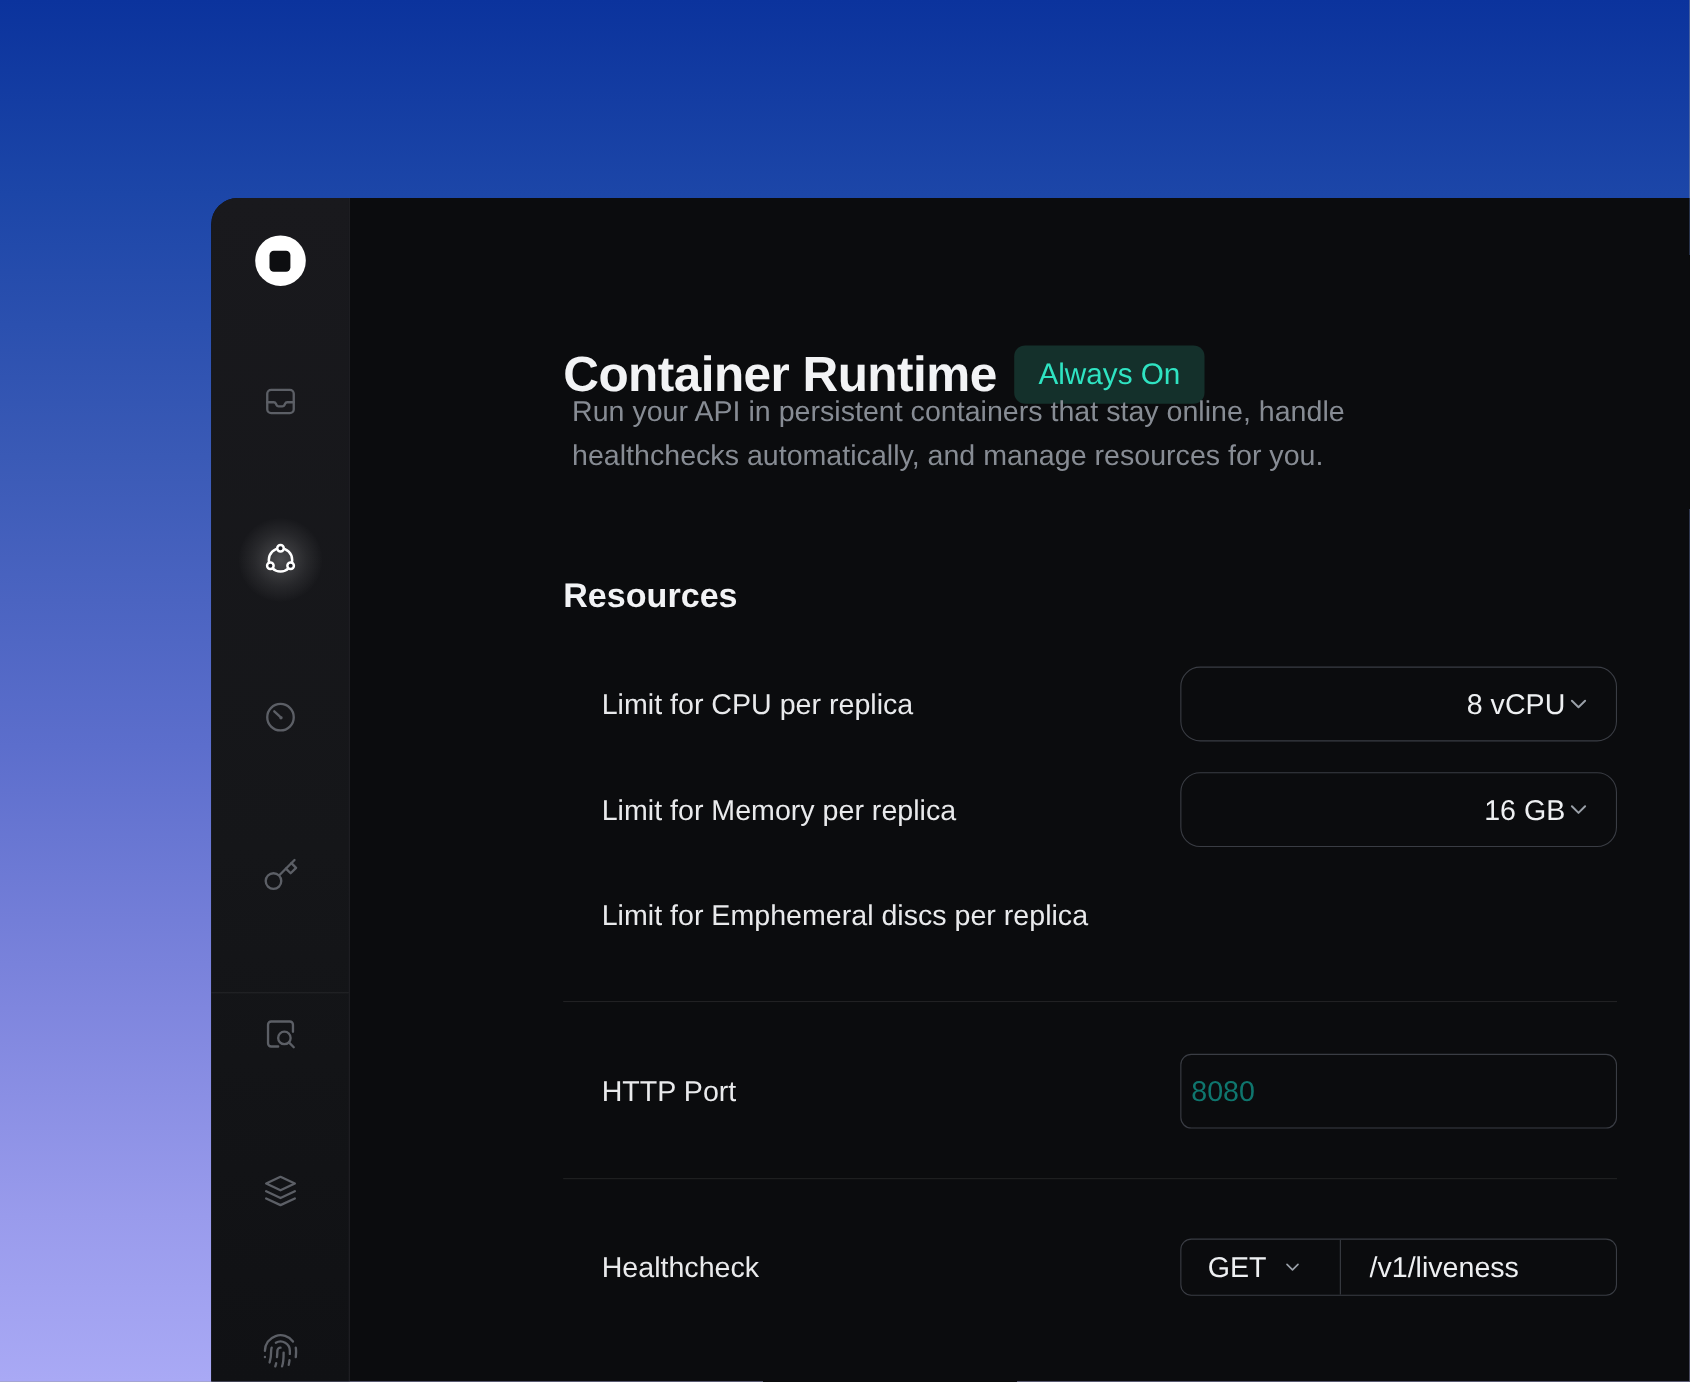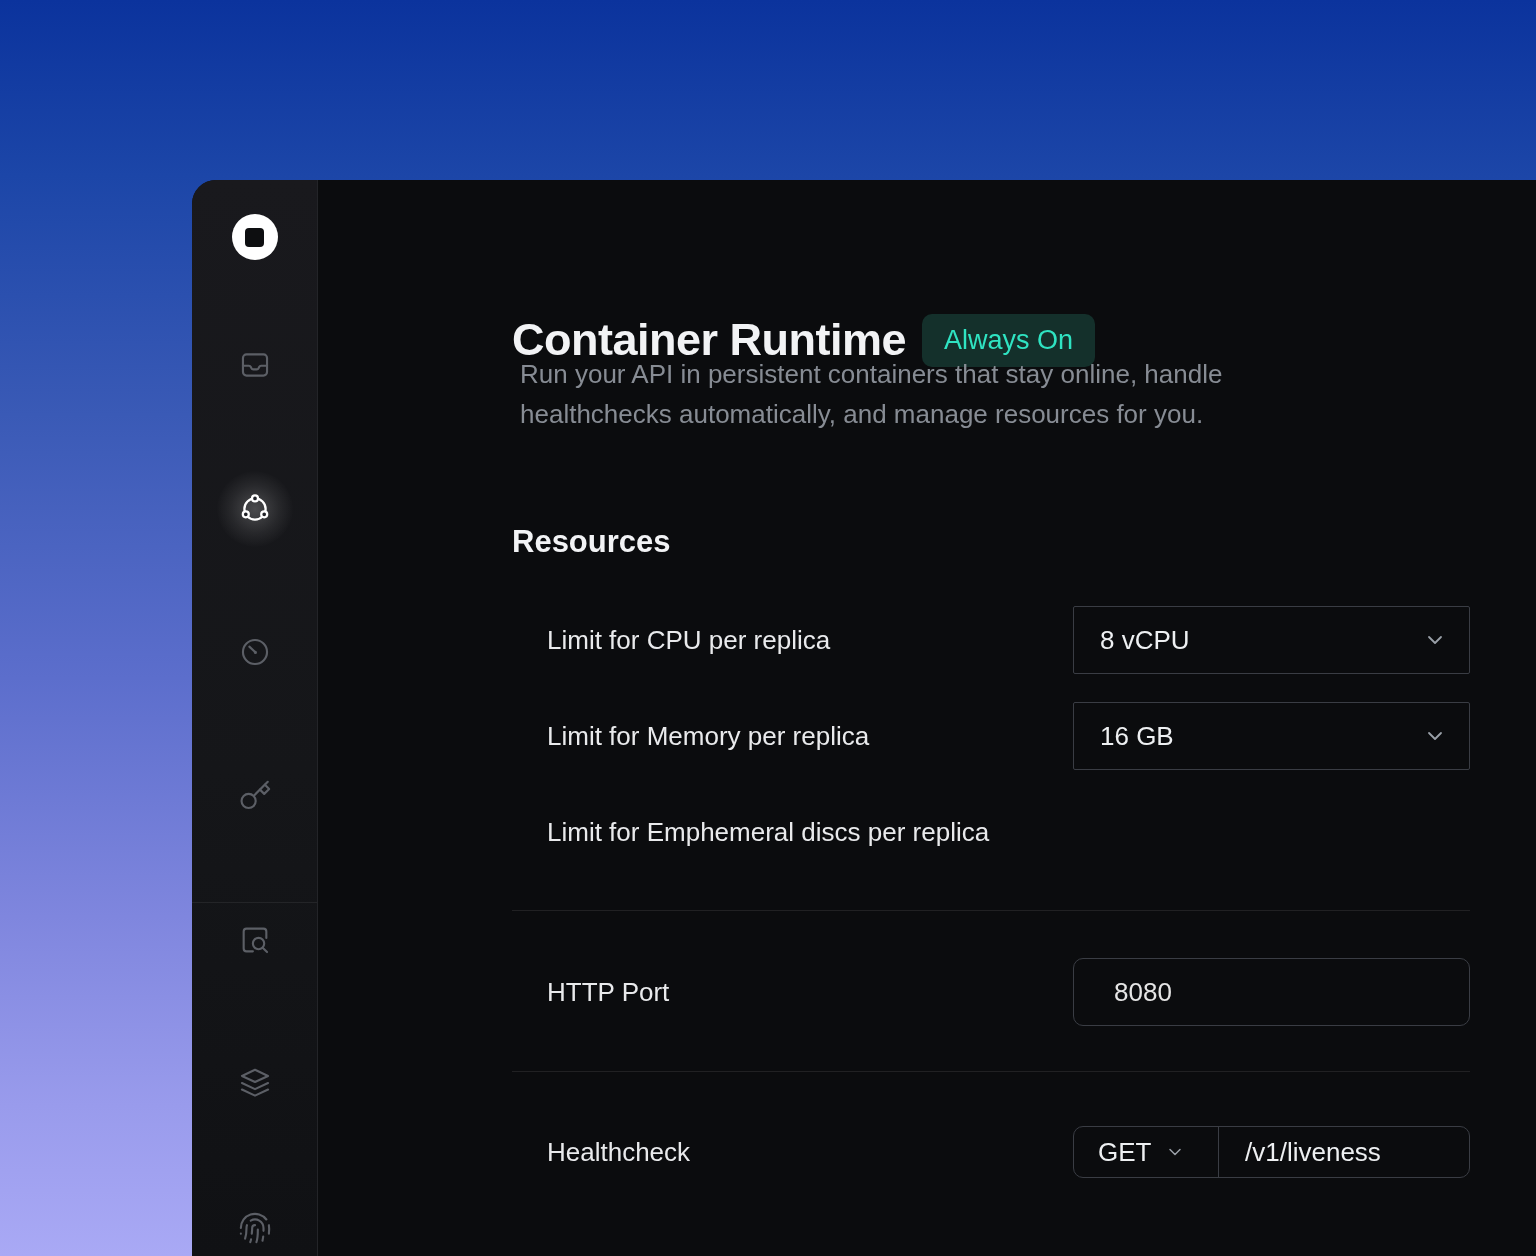--- a/index.html
+++ b/index.html
@@ -93,30 +93,30 @@
   .row-health{top:938px;height:68px;}
   .field-label{font-size:26px;color:#e9eaec;margin-left:35px;}
   .content-divider{
     position:absolute;left:194px;width:958px;height:1px;
     background:rgba(255,255,255,0.09);
   }
   .divider-1{top:730px;}
   .divider-2{top:891px;}
 
   .select{
-    width:397px;height:68px;border:1px solid var(--control-border);border-radius:2px;
-    display:flex;align-items:center;justify-content:space-between;
+    width:397px;height:68px;border:1px solid var(--control-border);border-radius:18px;
+    display:flex;align-items:center;justify-content:flex-end;
     padding:0 22px 0 26px;cursor:pointer;background:transparent;
   }
   .select-value{font-size:26px;color:#eef0f2;}
   .chev{width:24px;height:24px;color:#9aa0a8;flex:0 0 auto;}
 
   .text-input{
     width:397px;height:68px;border:1px solid var(--control-border);border-radius:10px;
-    background:transparent;color:#e5e5e5;font-size:26px;padding:0 40px;
+    background:transparent;color:#0f766e;font-size:26px;padding:0 9px;
     font-family:"Liberation Sans","DejaVu Sans",sans-serif;outline:none;
   }
 
   .healthcheck-control{
     width:397px;height:52px;border:1px solid var(--control-border);border-radius:10px;
     display:flex;align-items:stretch;overflow:hidden;
   }
   .hc-method{
     width:145px;flex:0 0 145px;display:flex;align-items:center;
     padding-left:24px;gap:14px;cursor:pointer;

